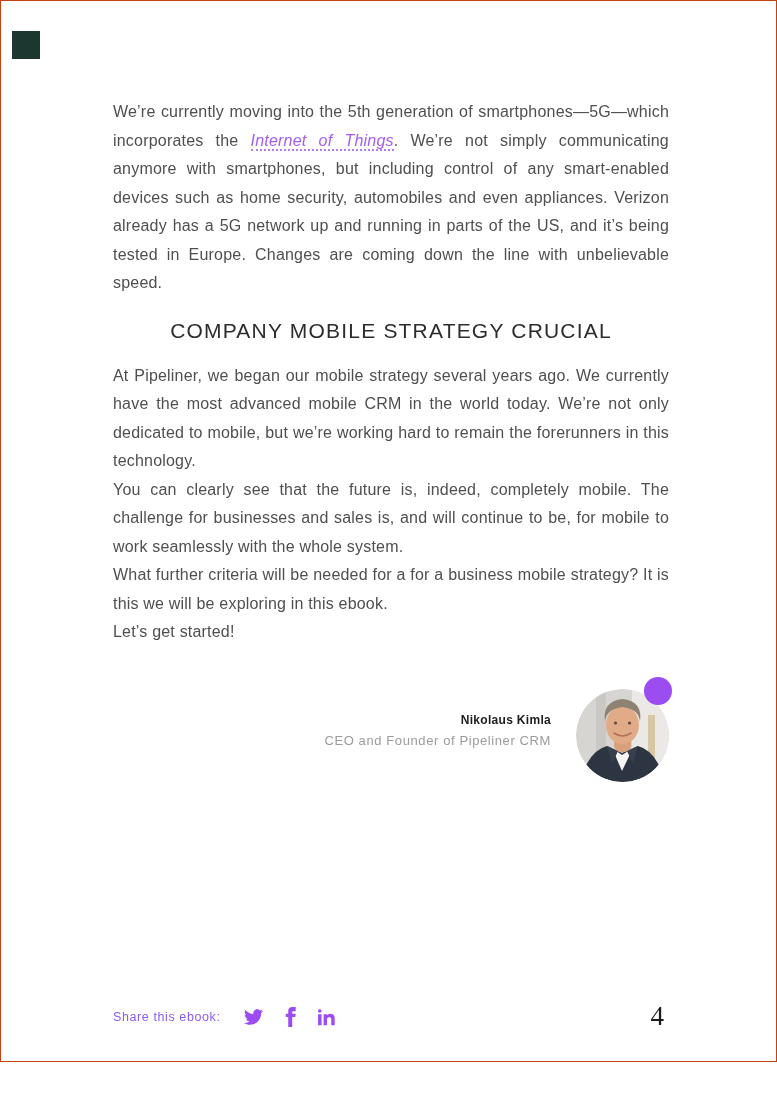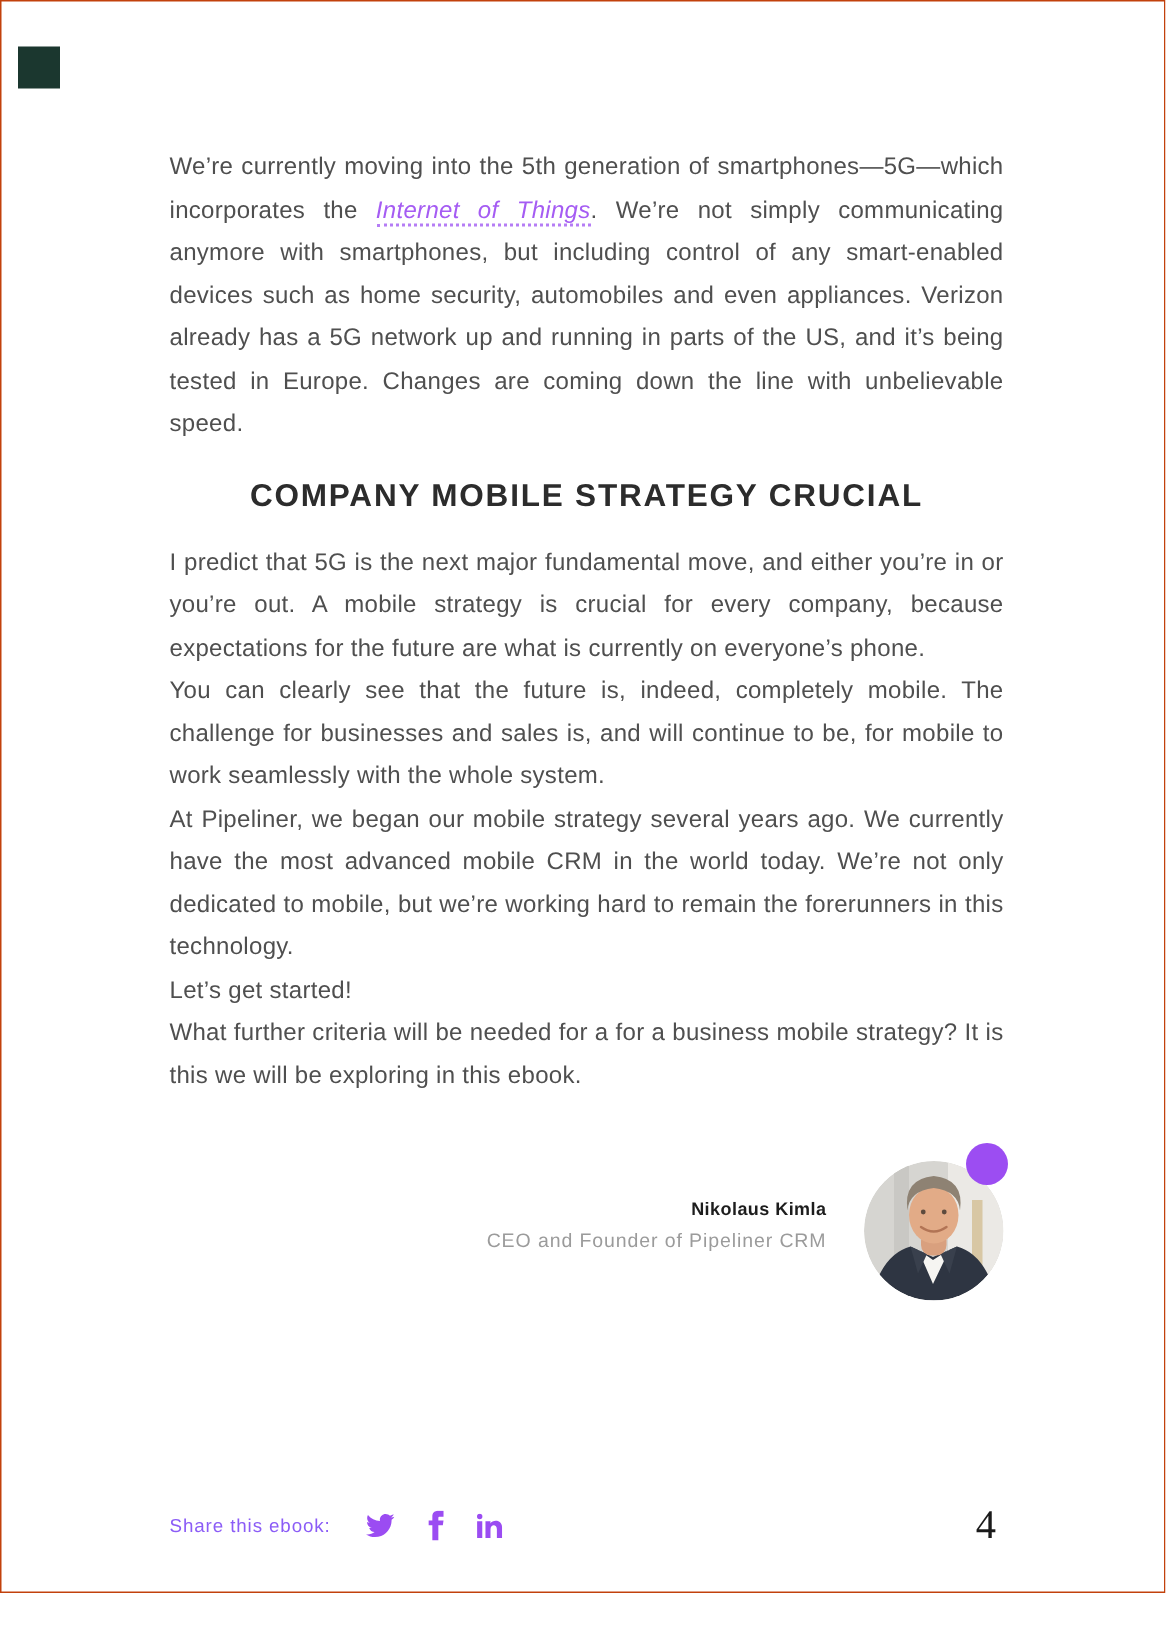--- a/index.html
+++ b/index.html
@@ -43,21 +43,21 @@
   .iot-link {
     color: #a55cf3;
     font-style: italic;
     text-decoration: none;
     border-bottom: 2px dotted #b57df5;
     cursor: pointer;
   }
 
   .heading {
     font-size: 21px;
-    font-weight: bold;
+    font-weight: normal;
     color: #2c2c2c;
     letter-spacing: 1.2px;
     text-align: center;
     margin-top: 21px;
     margin-bottom: 19px;
     font-family: "Liberation Sans", sans-serif;
   }
 
   .signature {
     margin-top: 33px;
@@ -154,25 +154,24 @@
 <div class="page">
 
   <div class="corner-square"></div>
 
   <main class="content">
 
     <p class="body-text"><span>We’re currently moving into the 5th generation of smartphones—5G—which incorporates the </span><a class="iot-link" href="#">Internet of Things</a><span>. We’re not simply communicating anymore with smartphones, but including control of any smart-enabled devices such as home security, automobiles and even appliances. Verizon already has a 5G network up and running in parts of the US, and it’s being tested in Europe. Changes are coming down the line with unbelievable speed.</span></p>
 
     <h1 class="heading">COMPANY MOBILE STRATEGY CRUCIAL</h1>
 
-    <p class="body-text">I predict that 5G is the next major fundamental move, and either you’re in or you’re out. A mobile strategy is crucial for every company, because expectations for the future are what is currently on everyone’s phone.</p>
+    <p class="body-text">At Pipeliner, we began our mobile strategy several years ago. We currently have the most advanced mobile CRM in the world today. We’re not only dedicated to mobile, but we’re working hard to remain the forerunners in this technology.</p>
     <p class="body-text">You can clearly see that the future is, indeed, completely mobile. The challenge for businesses and sales is, and will continue to be, for mobile to work seamlessly with the whole system.</p>
-    <p class="body-text">At Pipeliner, we began our mobile strategy several years ago. We currently have the most advanced mobile CRM in the world today. We’re not only dedicated to mobile, but we’re working hard to remain the forerunners in this technology.</p>
+    <p class="body-text">What further criteria will be needed for a for a business mobile strategy? It is this we will be exploring in this ebook.</p>
     <p class="body-text">Let’s get started!</p>
-    <p class="body-text">What further criteria will be needed for a for a business mobile strategy? It is this we will be exploring in this ebook.</p>
 
     <div class="signature">
       <div class="sig-text">
         <div class="sig-name">Nikolaus Kimla</div>
         <div class="sig-title">CEO and Founder of Pipeliner CRM</div>
       </div>
       <div class="avatar-wrap">
         <span class="avatar">
           <svg width="93" height="93" viewBox="0 0 93 93" xmlns="http://www.w3.org/2000/svg" aria-hidden="true">
             <defs>

